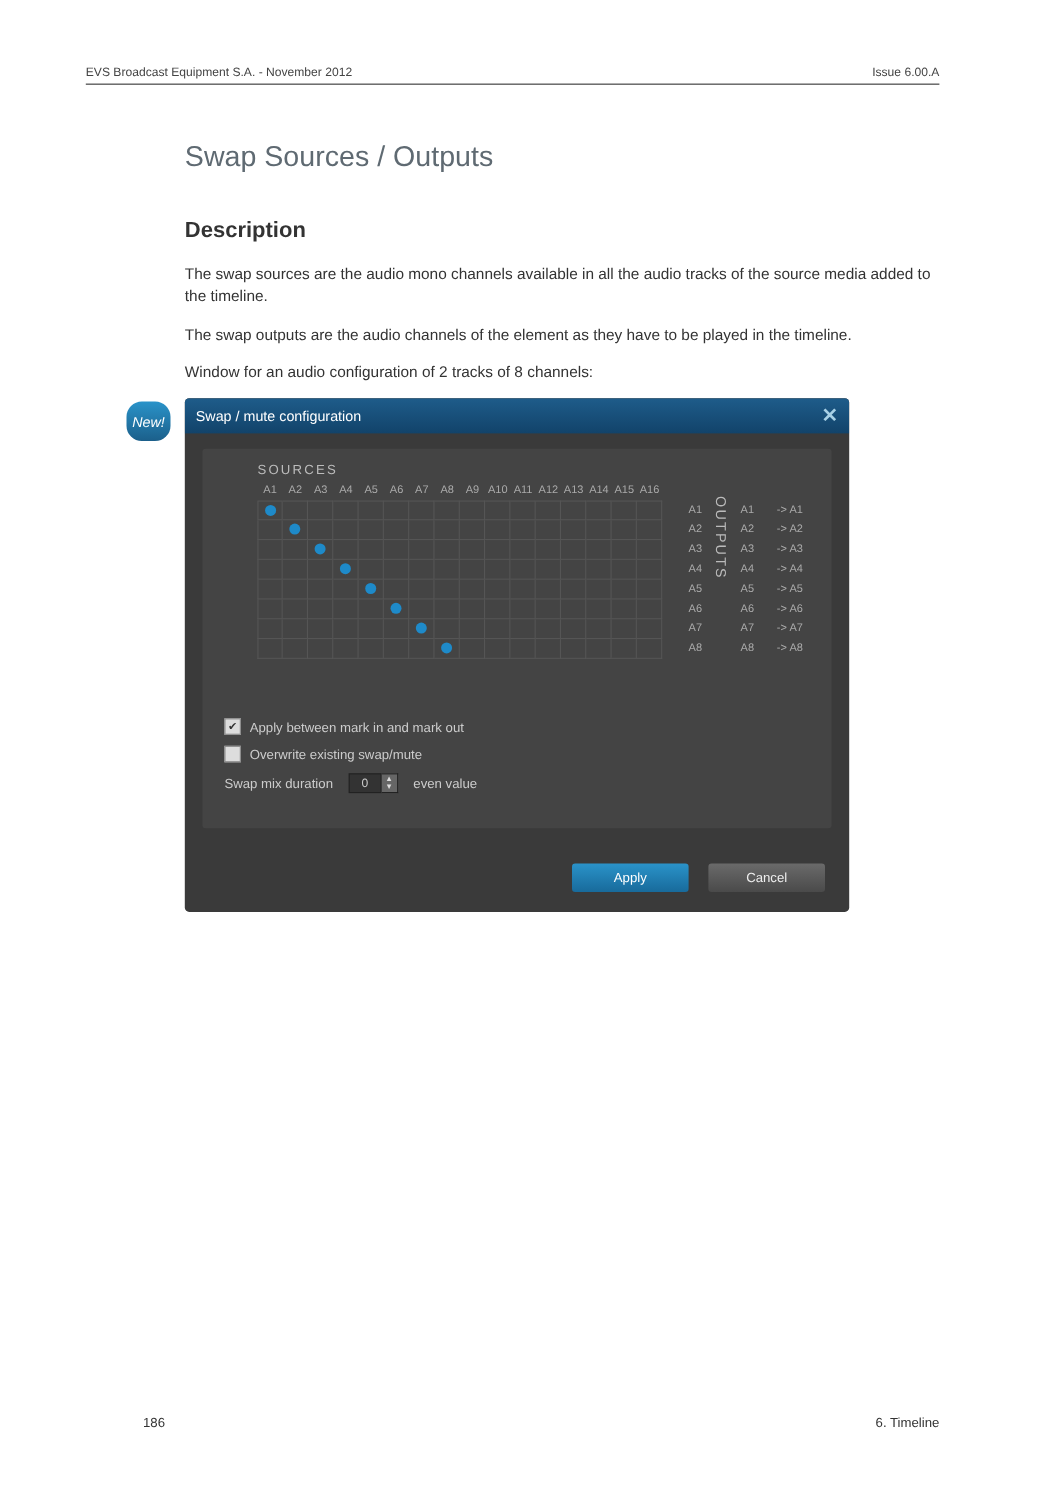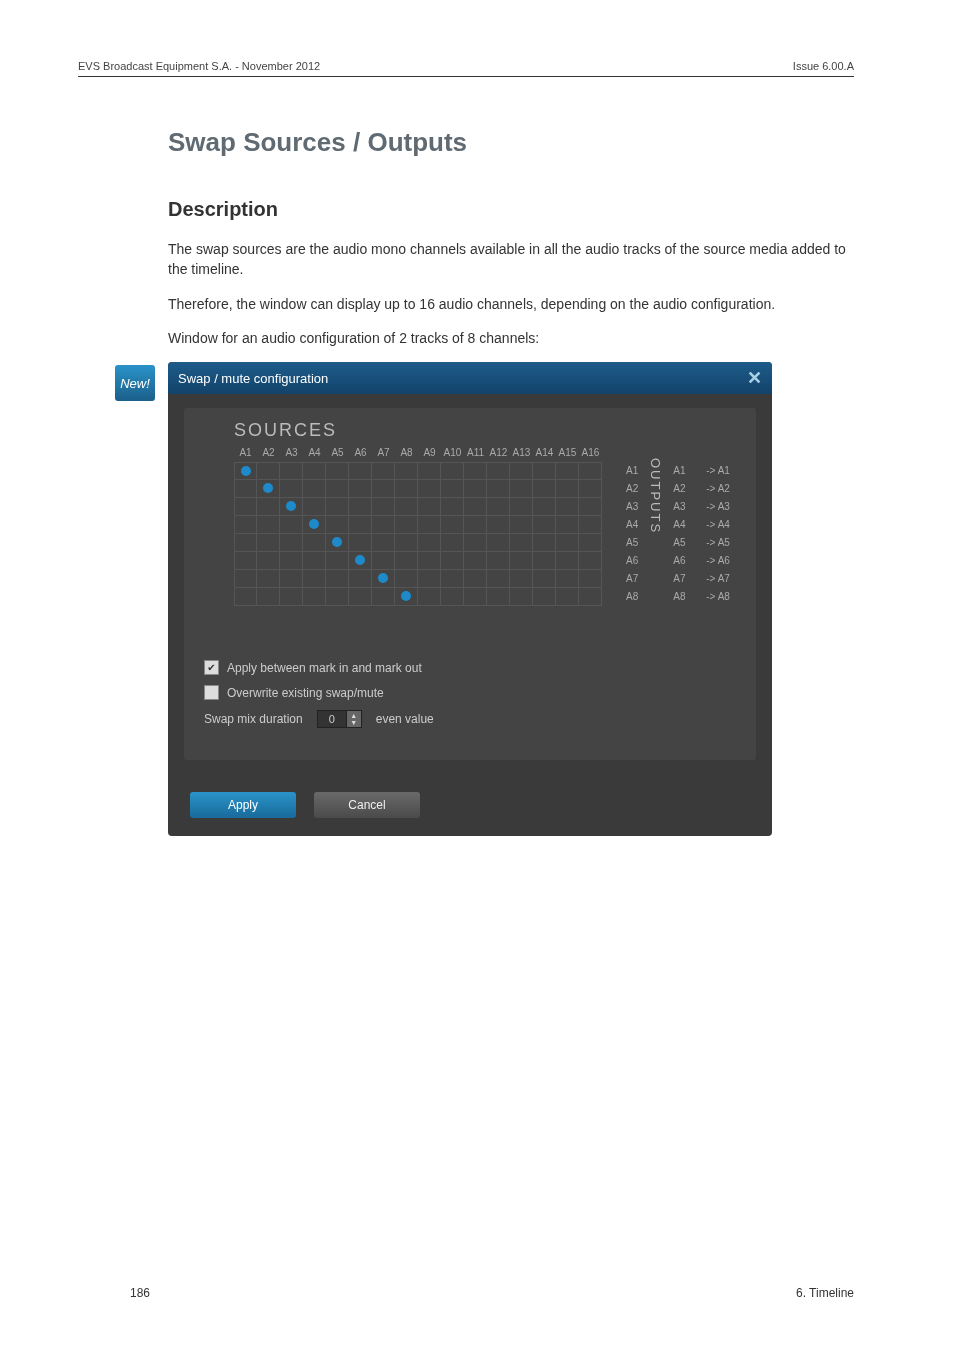--- a/index.html
+++ b/index.html
@@ -26,21 +26,21 @@
     border-bottom: 1px solid #333;
     padding-bottom: 4px;
     margin-bottom: 50px;
   }
   .content {
     margin-left: 90px;
   }
   h1.section-title {
     font-size: 26px;
     color: #5f6a72;
-    font-weight: bold;
+    font-weight: normal;
     margin: 0 0 40px 0;
   }
   h2.sub-title {
     font-size: 20px;
     color: #333;
     font-weight: bold;
     margin: 0 0 18px 0;
   }
   p.body-text {
     font-size: 14px;
@@ -54,21 +54,21 @@
     top: 365px;
     width: 40px;
     height: 36px;
     background: linear-gradient(#2a93c9, #1b5f8a);
     color: #fff;
     font-size: 13px;
     font-style: italic;
     display: flex;
     align-items: center;
     justify-content: center;
-    border-radius: 3px;
+    border-radius: 14px;
   }
 
   
   .dialog {
     width: 604px;
     background: #3a3a3a;
     border-radius: 4px;
     overflow: hidden;
     margin-top: 6px;
   }
@@ -100,21 +100,21 @@
     color: #ddd;
     font-size: 13px;
     margin-bottom: 50px;
   }
   .matrix-area {
     position: relative;
     padding-left: 30px;
   }
   .sources-label {
     color: #bbb;
-    font-size: 18px;
+    font-size: 12px;
     letter-spacing: 2px;
     margin-bottom: 6px;
   }
   .col-headers {
     display: flex;
     gap: 0;
     margin-bottom: 4px;
   }
   .col-headers span {
     color: #aaa;
@@ -217,20 +217,21 @@
     display: flex;
     flex-direction: column;
     font-size: 7px;
     color: #ddd;
     line-height: 1;
     justify-content: center;
     align-items: center;
   }
   .dialog-footer {
     display: flex;
+    justify-content: flex-end;
     gap: 18px;
     padding: 16px 22px 18px 22px;
   }
   .btn {
     min-width: 82px;
     text-align: center;
     padding: 6px 12px;
     font-size: 12px;
     border-radius: 3px;
     cursor: pointer;
@@ -263,21 +264,21 @@
     <span>EVS Broadcast Equipment S.A. - November 2012</span>
     <span>Issue 6.00.A</span>
   </div>
 
   <div class="new-badge">New!</div>
 
   <div class="content">
     <h1 class="section-title">Swap Sources / Outputs</h1>
     <h2 class="sub-title">Description</h2>
     <p class="body-text">The swap sources are the audio mono channels available in all the audio tracks of the source media added to the timeline.</p>
-    <p class="body-text">Therefore, the window can display up to 16 audio channels, depending on the audio configuration.</p>
+    <p class="body-text">The swap outputs are the audio channels of the element as they have to be played in the timeline.</p>
     <p class="body-text">Window for an audio configuration of 2 tracks of 8 channels:</p>
 
     <div class="dialog">
       <div class="dialog-titlebar">
         <span>Swap / mute configuration</span>
         <span class="dialog-close">✕</span>
       </div>
       <div class="dialog-body">
         <div class="panel">
 

